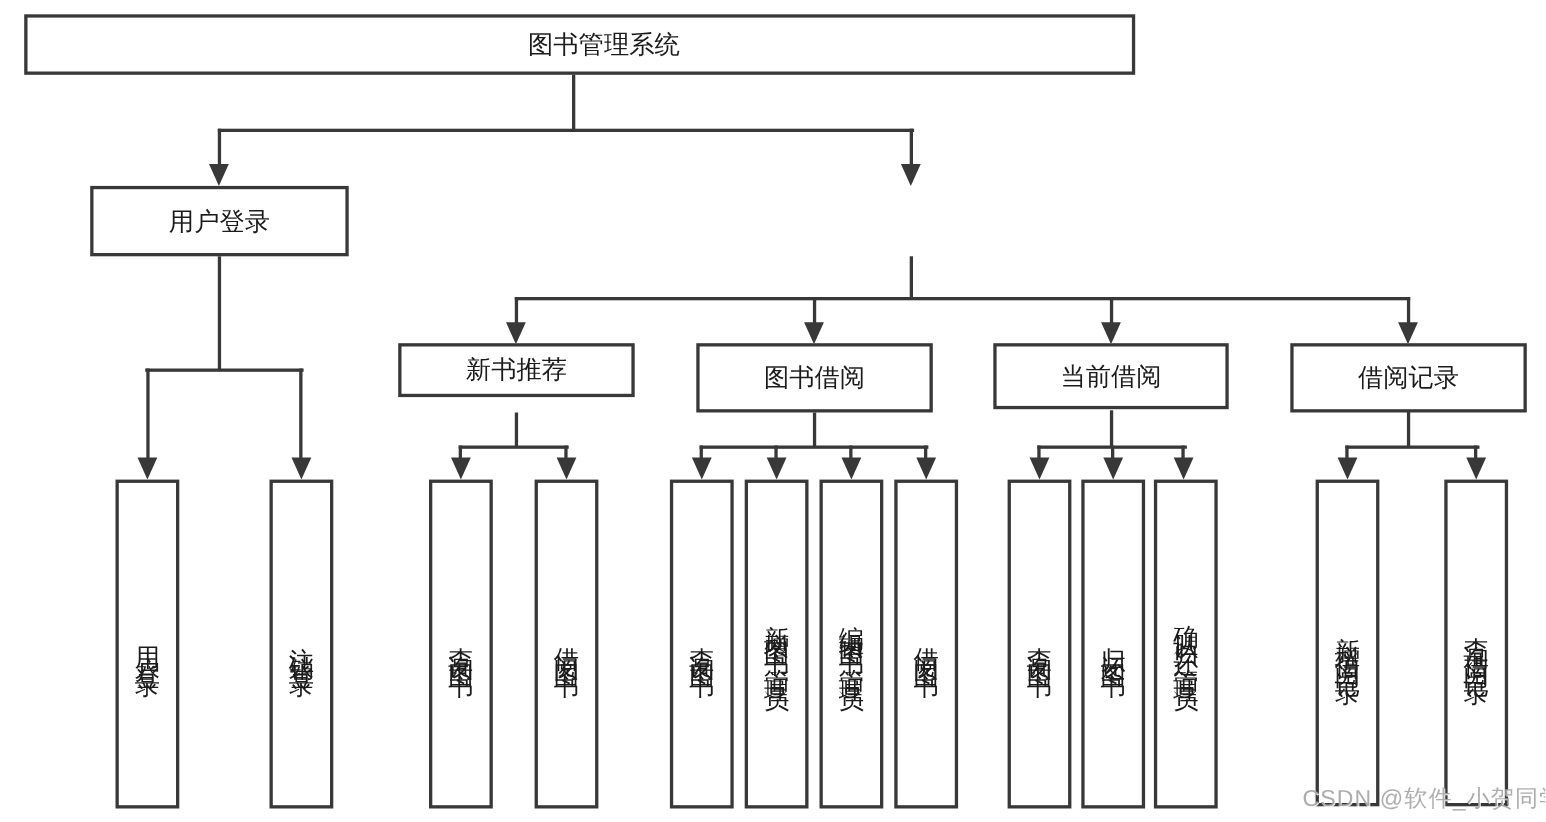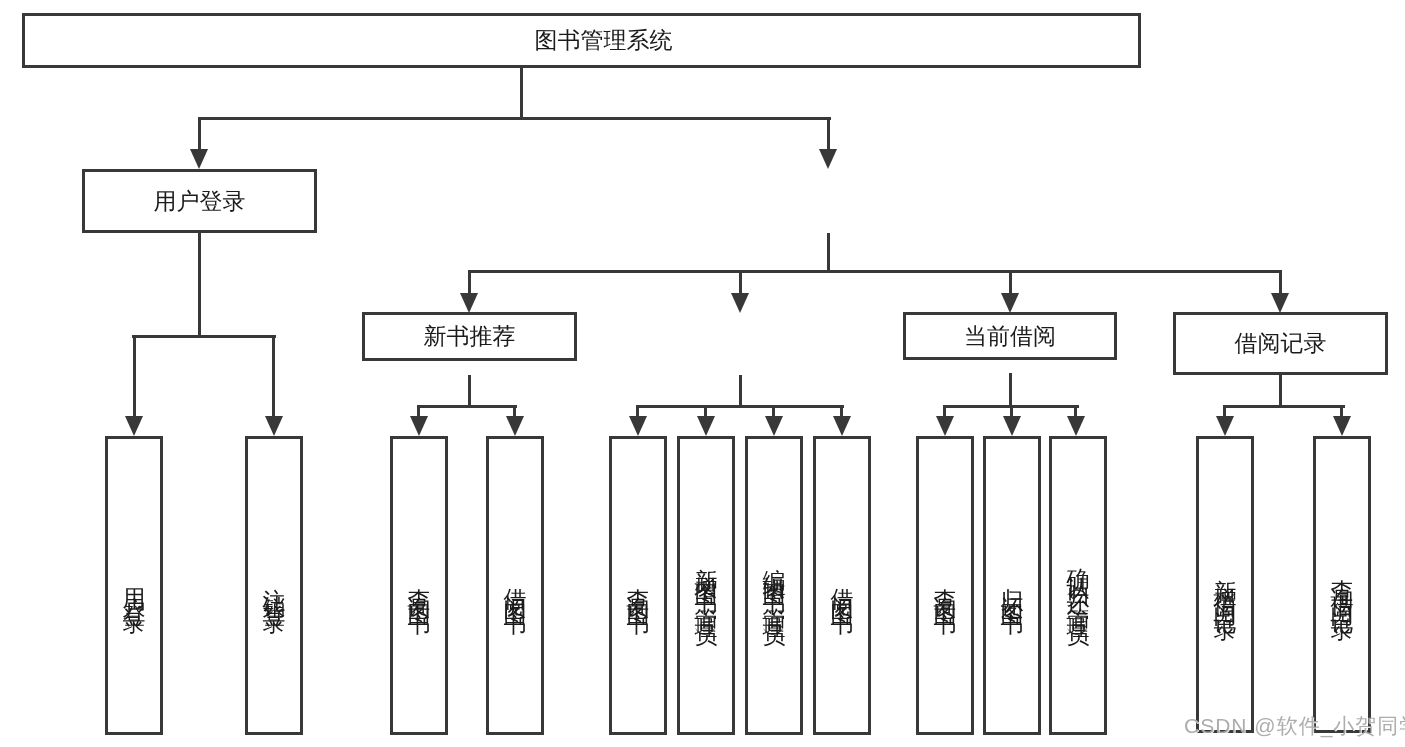--- a/index.html
+++ b/index.html
@@ -32,21 +32,21 @@
     font-size:21px; color:rgba(164,164,164,0.9);
     letter-spacing:1px; white-space:nowrap;
     text-shadow:1px 1px 0 rgba(255,255,255,0.85);
   }
 </style>
 </head>
 <body>
 
 <div id="stage">
 
-  <div class="node" style="left:22px;top:13px;width:1119px;height:55px;padding-left:44px;">图书管理系统</div>
+  <div class="node" style="left:22px;top:13px;width:1010px;height:55px;padding-left:44px;">图书管理系统</div>
 
   <div class="vl" style="left:520px;top:68px;height:51px;"></div>
   <div class="hl" style="left:198px;top:117px;width:633px;"></div>
   <div class="vl" style="left:198px;top:117px;height:34px;"></div>
   <div class="vl" style="left:827px;top:117px;height:34px;"></div>
   <div class="arr" style="left:190px;top:149px;"></div>
   <div class="arr" style="left:819px;top:149px;"></div>
 
   <div class="node" style="left:82px;top:169px;width:235px;height:64px;">用户登录</div>
 
@@ -62,21 +62,22 @@
   <div class="vl" style="left:468px;top:270px;height:25px;"></div>
   <div class="vl" style="left:739px;top:270px;height:25px;"></div>
   <div class="vl" style="left:1009px;top:270px;height:25px;"></div>
   <div class="vl" style="left:1279px;top:270px;height:25px;"></div>
   <div class="arr" style="left:460px;top:293px;"></div>
   <div class="arr" style="left:731px;top:293px;"></div>
   <div class="arr" style="left:1001px;top:293px;"></div>
   <div class="arr" style="left:1271px;top:293px;"></div>
 
   <div class="node" style="left:362px;top:312px;width:215px;height:49px;">新书推荐</div>
-  <div class="node" style="left:903px;top:312px;width:214px;height:48px;">当前借阅</div>
+  <div class="node" style="left:633px;top:312px;width:215px;height:63px;">图书借阅</div>
+  <div class="node" style="left:903px;top:312px;width:214px;height:60px;">当前借阅</div>
   <div class="node" style="left:1173px;top:312px;width:215px;height:63px;">借阅记录</div>
 
   <div class="vl" style="left:468px;top:375px;height:32px;"></div>
   <div class="hl" style="left:417px;top:405px;width:100px;"></div>
   <div class="vl" style="left:417px;top:405px;height:13px;"></div>
   <div class="vl" style="left:513px;top:405px;height:13px;"></div>
   <div class="arr" style="left:410px;top:416px;"></div>
   <div class="arr" style="left:506px;top:416px;"></div>
 
   <div class="vl" style="left:739px;top:375px;height:32px;"></div>

